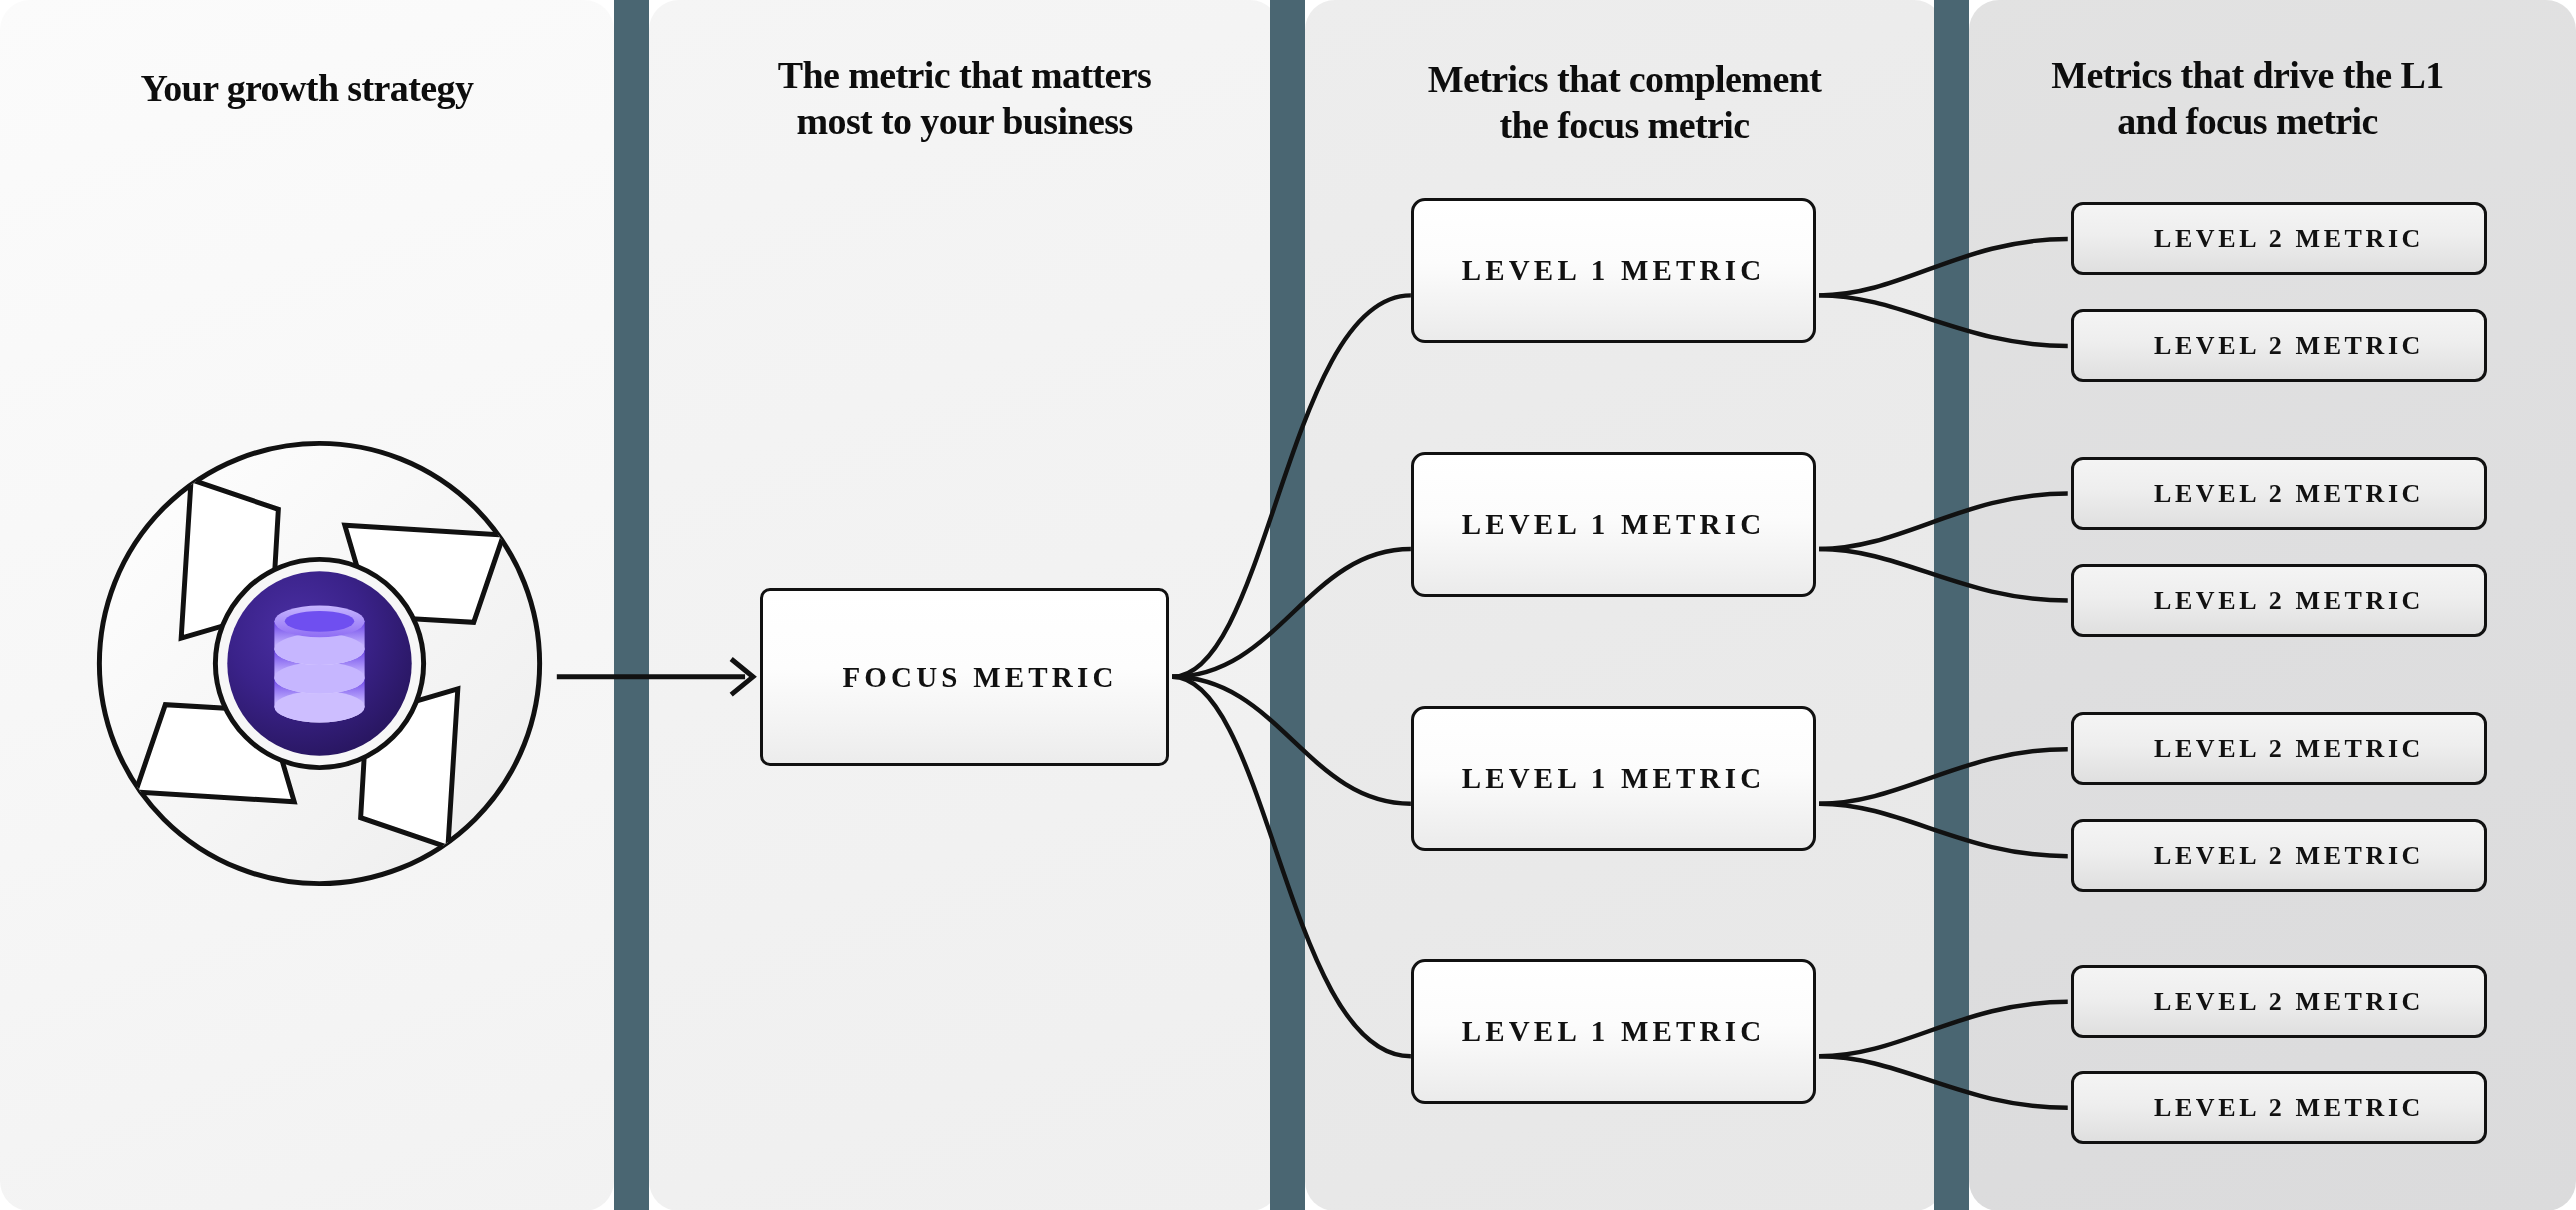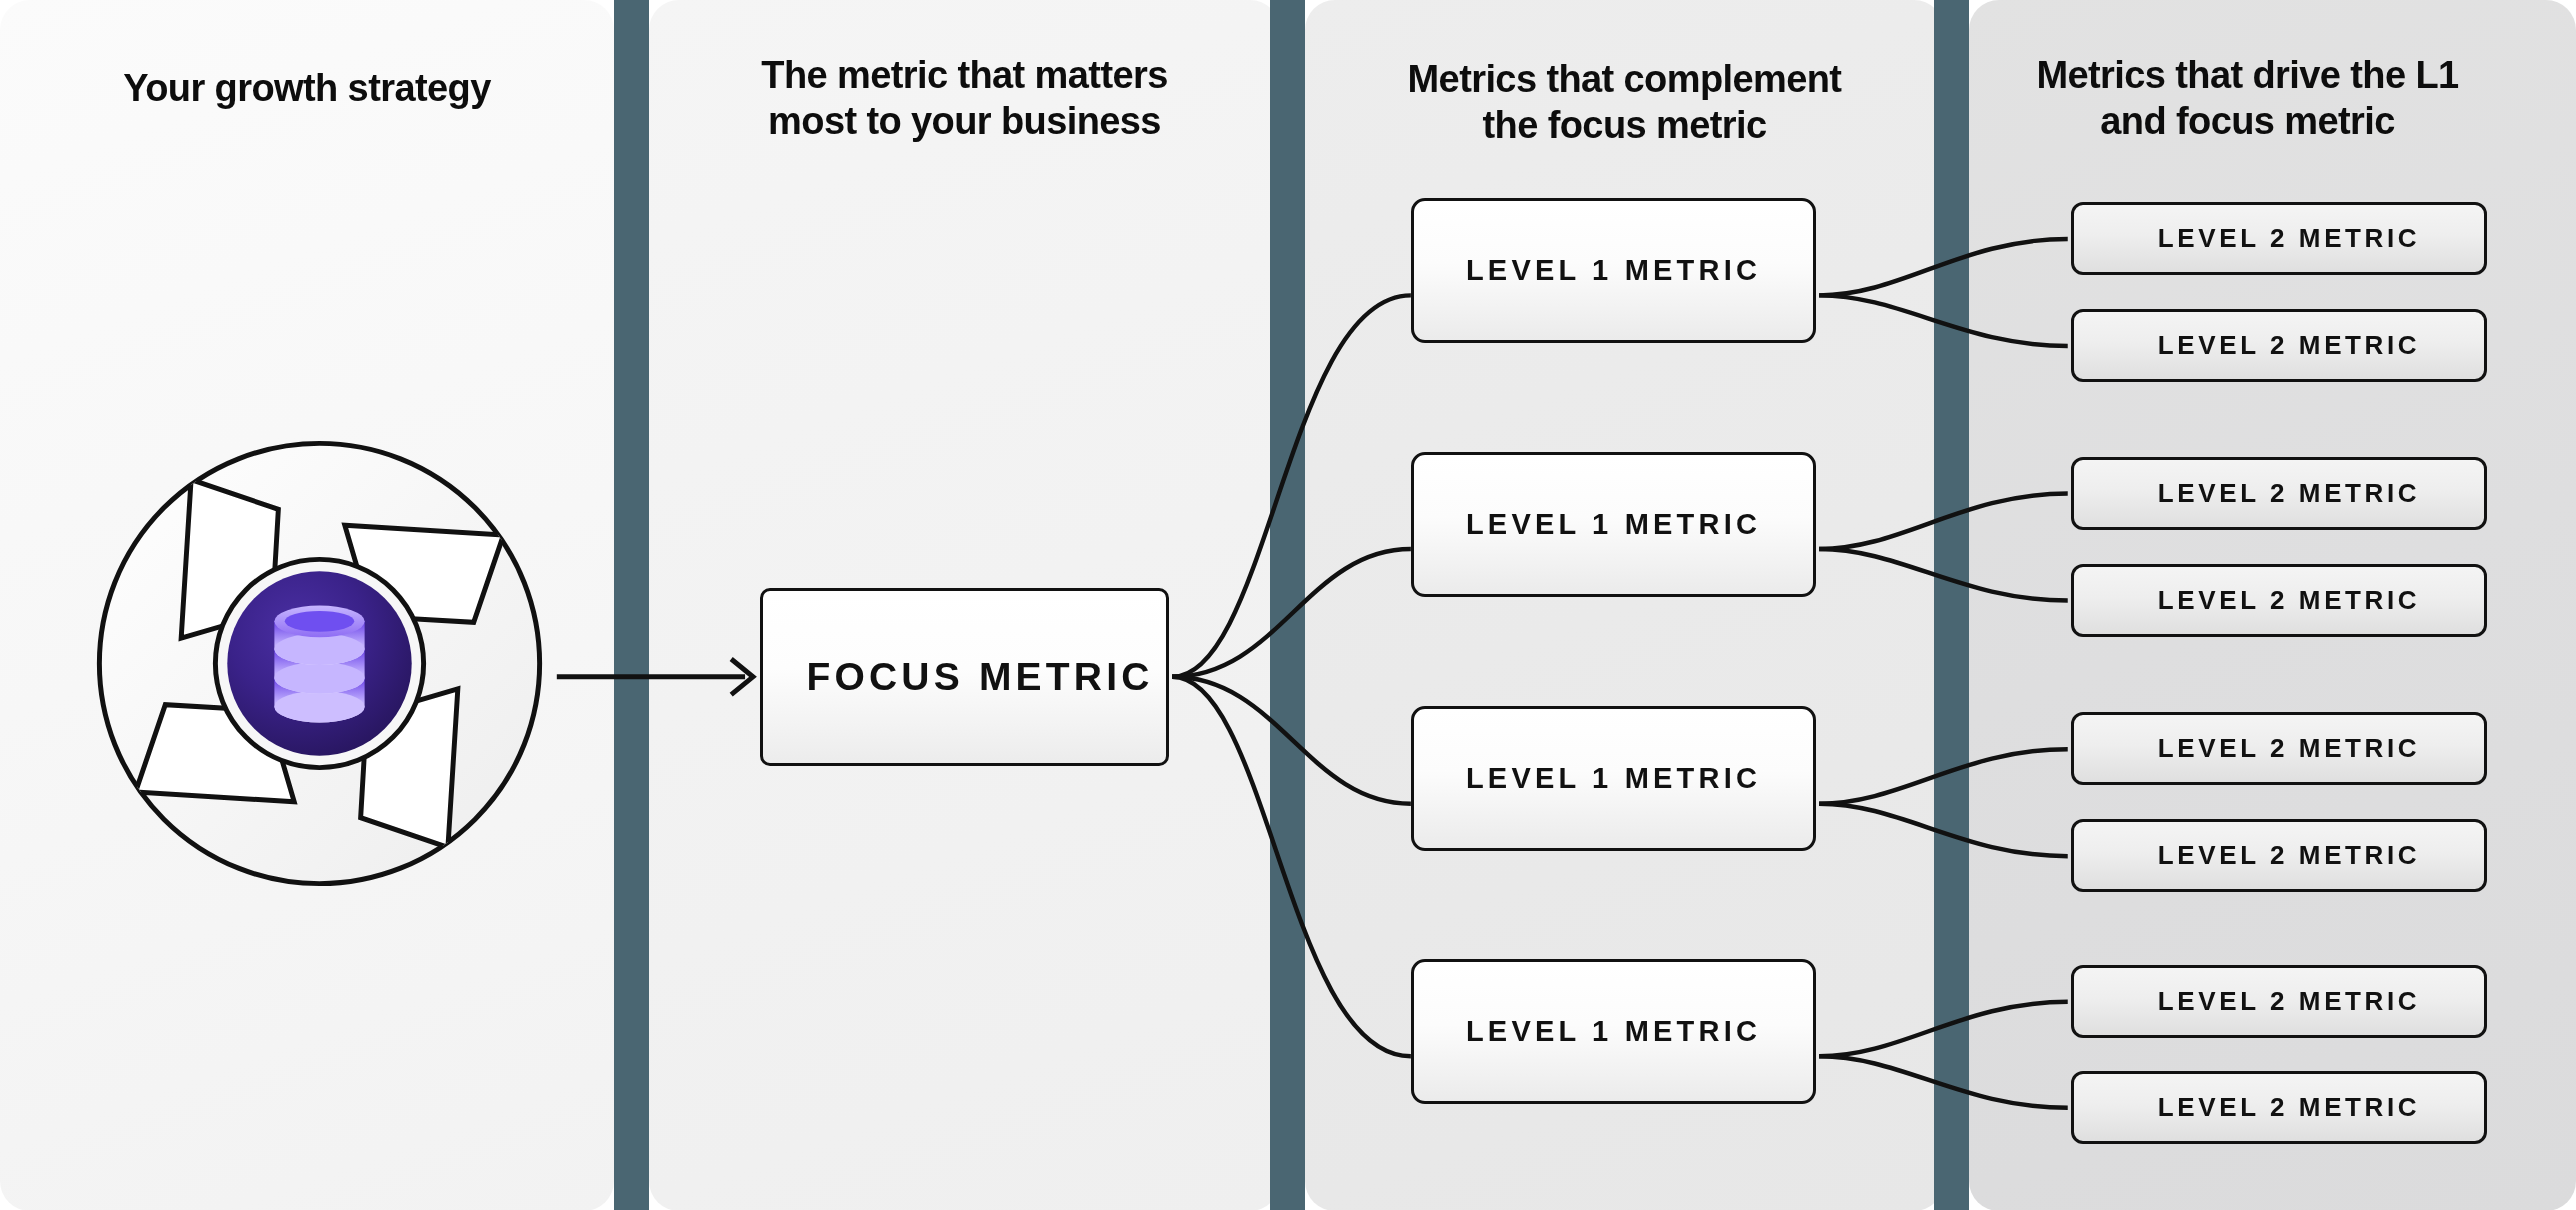--- a/index.html
+++ b/index.html
@@ -6,21 +6,21 @@
   html, body {
     margin: 0;
     padding: 0;
     background: #ffffff;
   }
   #stage {
     position: relative;
     width: 2576px;
     height: 1211px;
     overflow: hidden;
-    font-family: Liberation Sans, sans-serif;
+    font-family: Liberation Serif, serif;
     background: #ffffff;
   }
 
   
   .panel {
     position: absolute;
     top: 0;
     height: 1211px;
     box-sizing: border-box;
   }
@@ -112,21 +112,21 @@
     text-align: center;
     white-space: nowrap;
   }
   .node-focus {
     left: 760px;
     top: 588px;
     width: 409px;
     height: 178px;
     border-radius: 10px;
     background: linear-gradient(180deg, #ffffff 0%, #fdfdfd 45%, #ececec 100%);
-    font-size: 39px;
+    font-size: 29px;
     letter-spacing: 4.2px;
     padding-left: 31px;
   }
   .node-l1 {
     left: 1411px;
     width: 405px;
     height: 145px;
     border-radius: 14px;
     background: linear-gradient(180deg, #ffffff 0%, #fcfcfc 45%, #ebebeb 100%);
     font-size: 29px;

